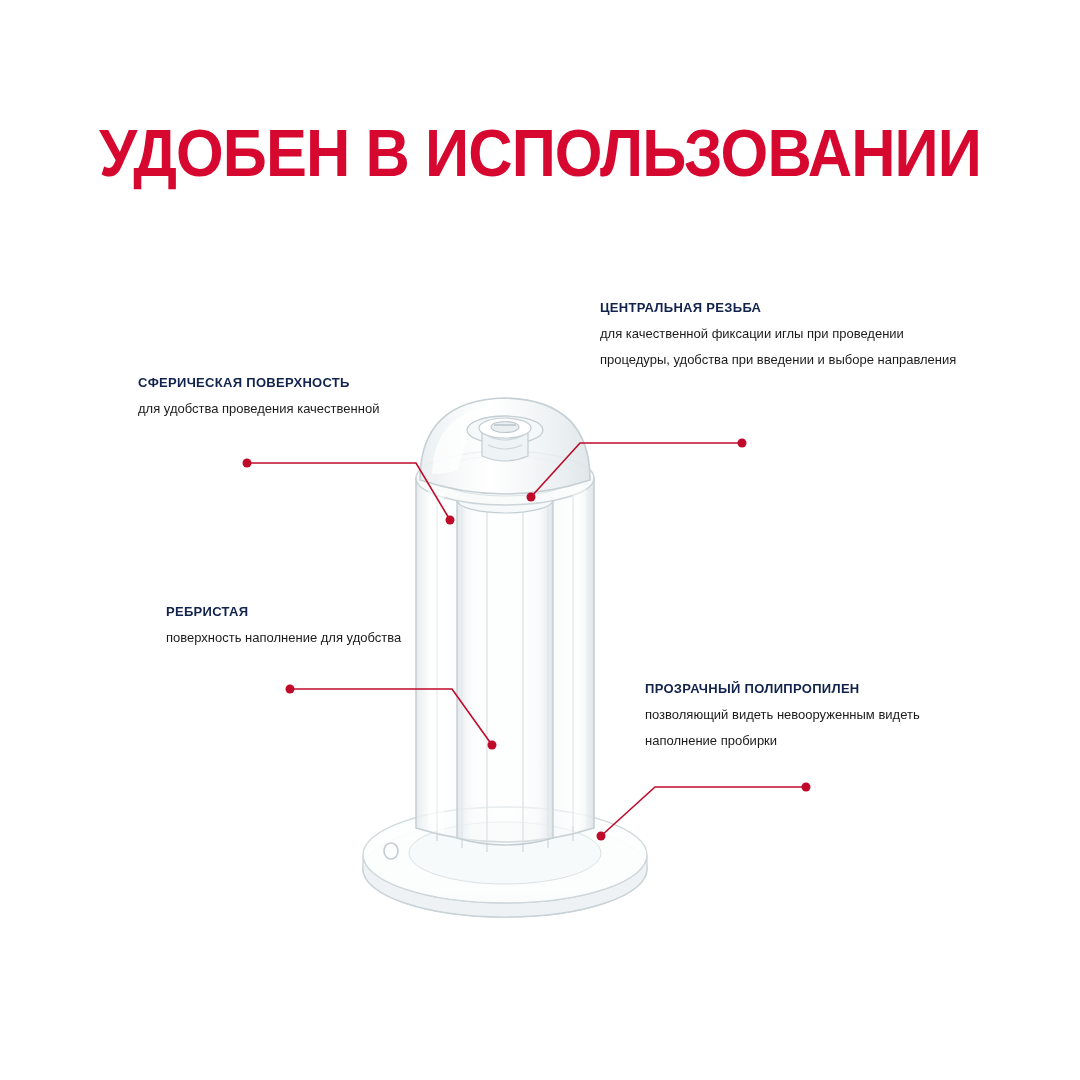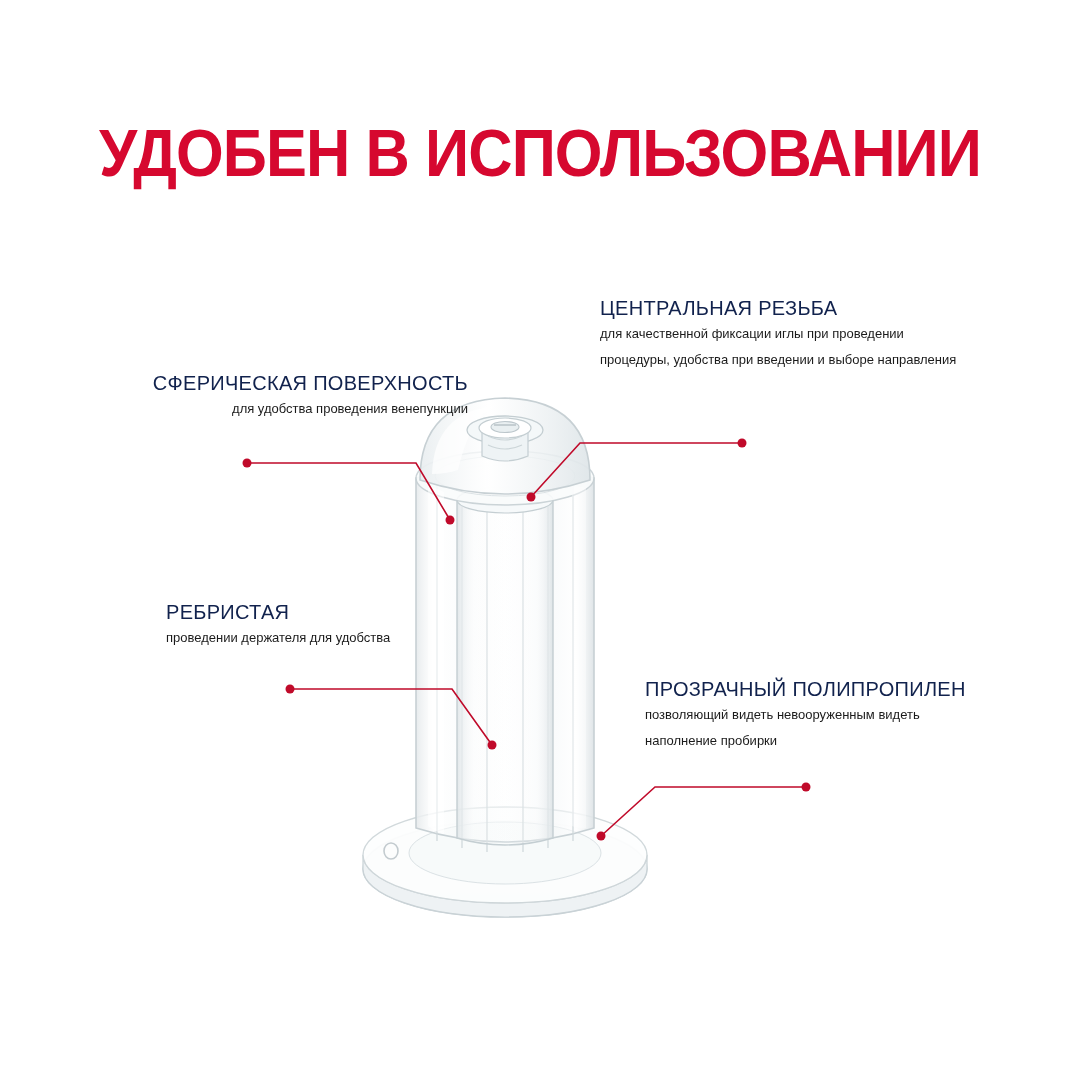--- a/index.html
+++ b/index.html
@@ -36,35 +36,35 @@
     transform-origin: 50% 50%;
     white-space: nowrap;
   }
 
   
   .callout {
     position: absolute;
   }
   .callout .c-title {
     color: #11224d;
-    font-weight: normal;
-    font-size: 20px;
+    font-weight: bold;
+    font-size: 13px;
     letter-spacing: 0.3px;
     line-height: 22px;
     margin: 0 0 2px 0;
   }
   .callout .c-body {
     color: #1b1b1b;
     font-size: 13px;
     line-height: 25.5px;
     margin: 0;
     font-weight: normal;
   }
 
-  #callout-sphere { left: 138px; top: 372px; width: 330px; text-align: right; }
+  #callout-sphere { left: 138px; top: 372px; width: 330px; }
   #callout-thread { left: 600px; top: 297px; width: 360px; }
   #callout-ribbed { left: 138px; top: 601px; width: 300px; margin-left: 28px; }
   #callout-pp     { left: 645px; top: 678px; width: 330px; }
 
   
   #art, #leaders {
     position: absolute;
     left: 0;
     top: 0;
     width: 1080px;
@@ -176,31 +176,31 @@
       <circle cx="492" cy="745" r="4.5"></circle>
       <circle cx="806" cy="787" r="4.5"></circle>
       <circle cx="601" cy="836" r="4.5"></circle>
     </g>
   </svg>
 
   <div id="title">УДОБЕН В ИСПОЛЬЗОВАНИИ</div>
 
   <div class="callout" id="callout-sphere">
     <p class="c-title">СФЕРИЧЕСКАЯ ПОВЕРХНОСТЬ</p>
-    <p class="c-body">для удобства проведения венепункции</p>
+    <p class="c-body">для удобства проведения качественной</p>
   </div>
 
   <div class="callout" id="callout-thread">
     <p class="c-title">ЦЕНТРАЛЬНАЯ РЕЗЬБА</p>
     <p class="c-body">для качественной фиксации иглы при проведении процедуры, удобства при введении и выборе направления</p>
   </div>
 
   <div class="callout" id="callout-ribbed">
     <p class="c-title">РЕБРИСТАЯ</p>
-    <p class="c-body">проведении держателя для удобства</p>
+    <p class="c-body">поверхность наполнение для удобства</p>
   </div>
 
   <div class="callout" id="callout-pp">
     <p class="c-title">ПРОЗРАЧНЫЙ ПОЛИПРОПИЛЕН</p>
     <p class="c-body">позволяющий видеть невооруженным видеть наполнение пробирки</p>
   </div>
 
 </div>
 
 </body></html>

